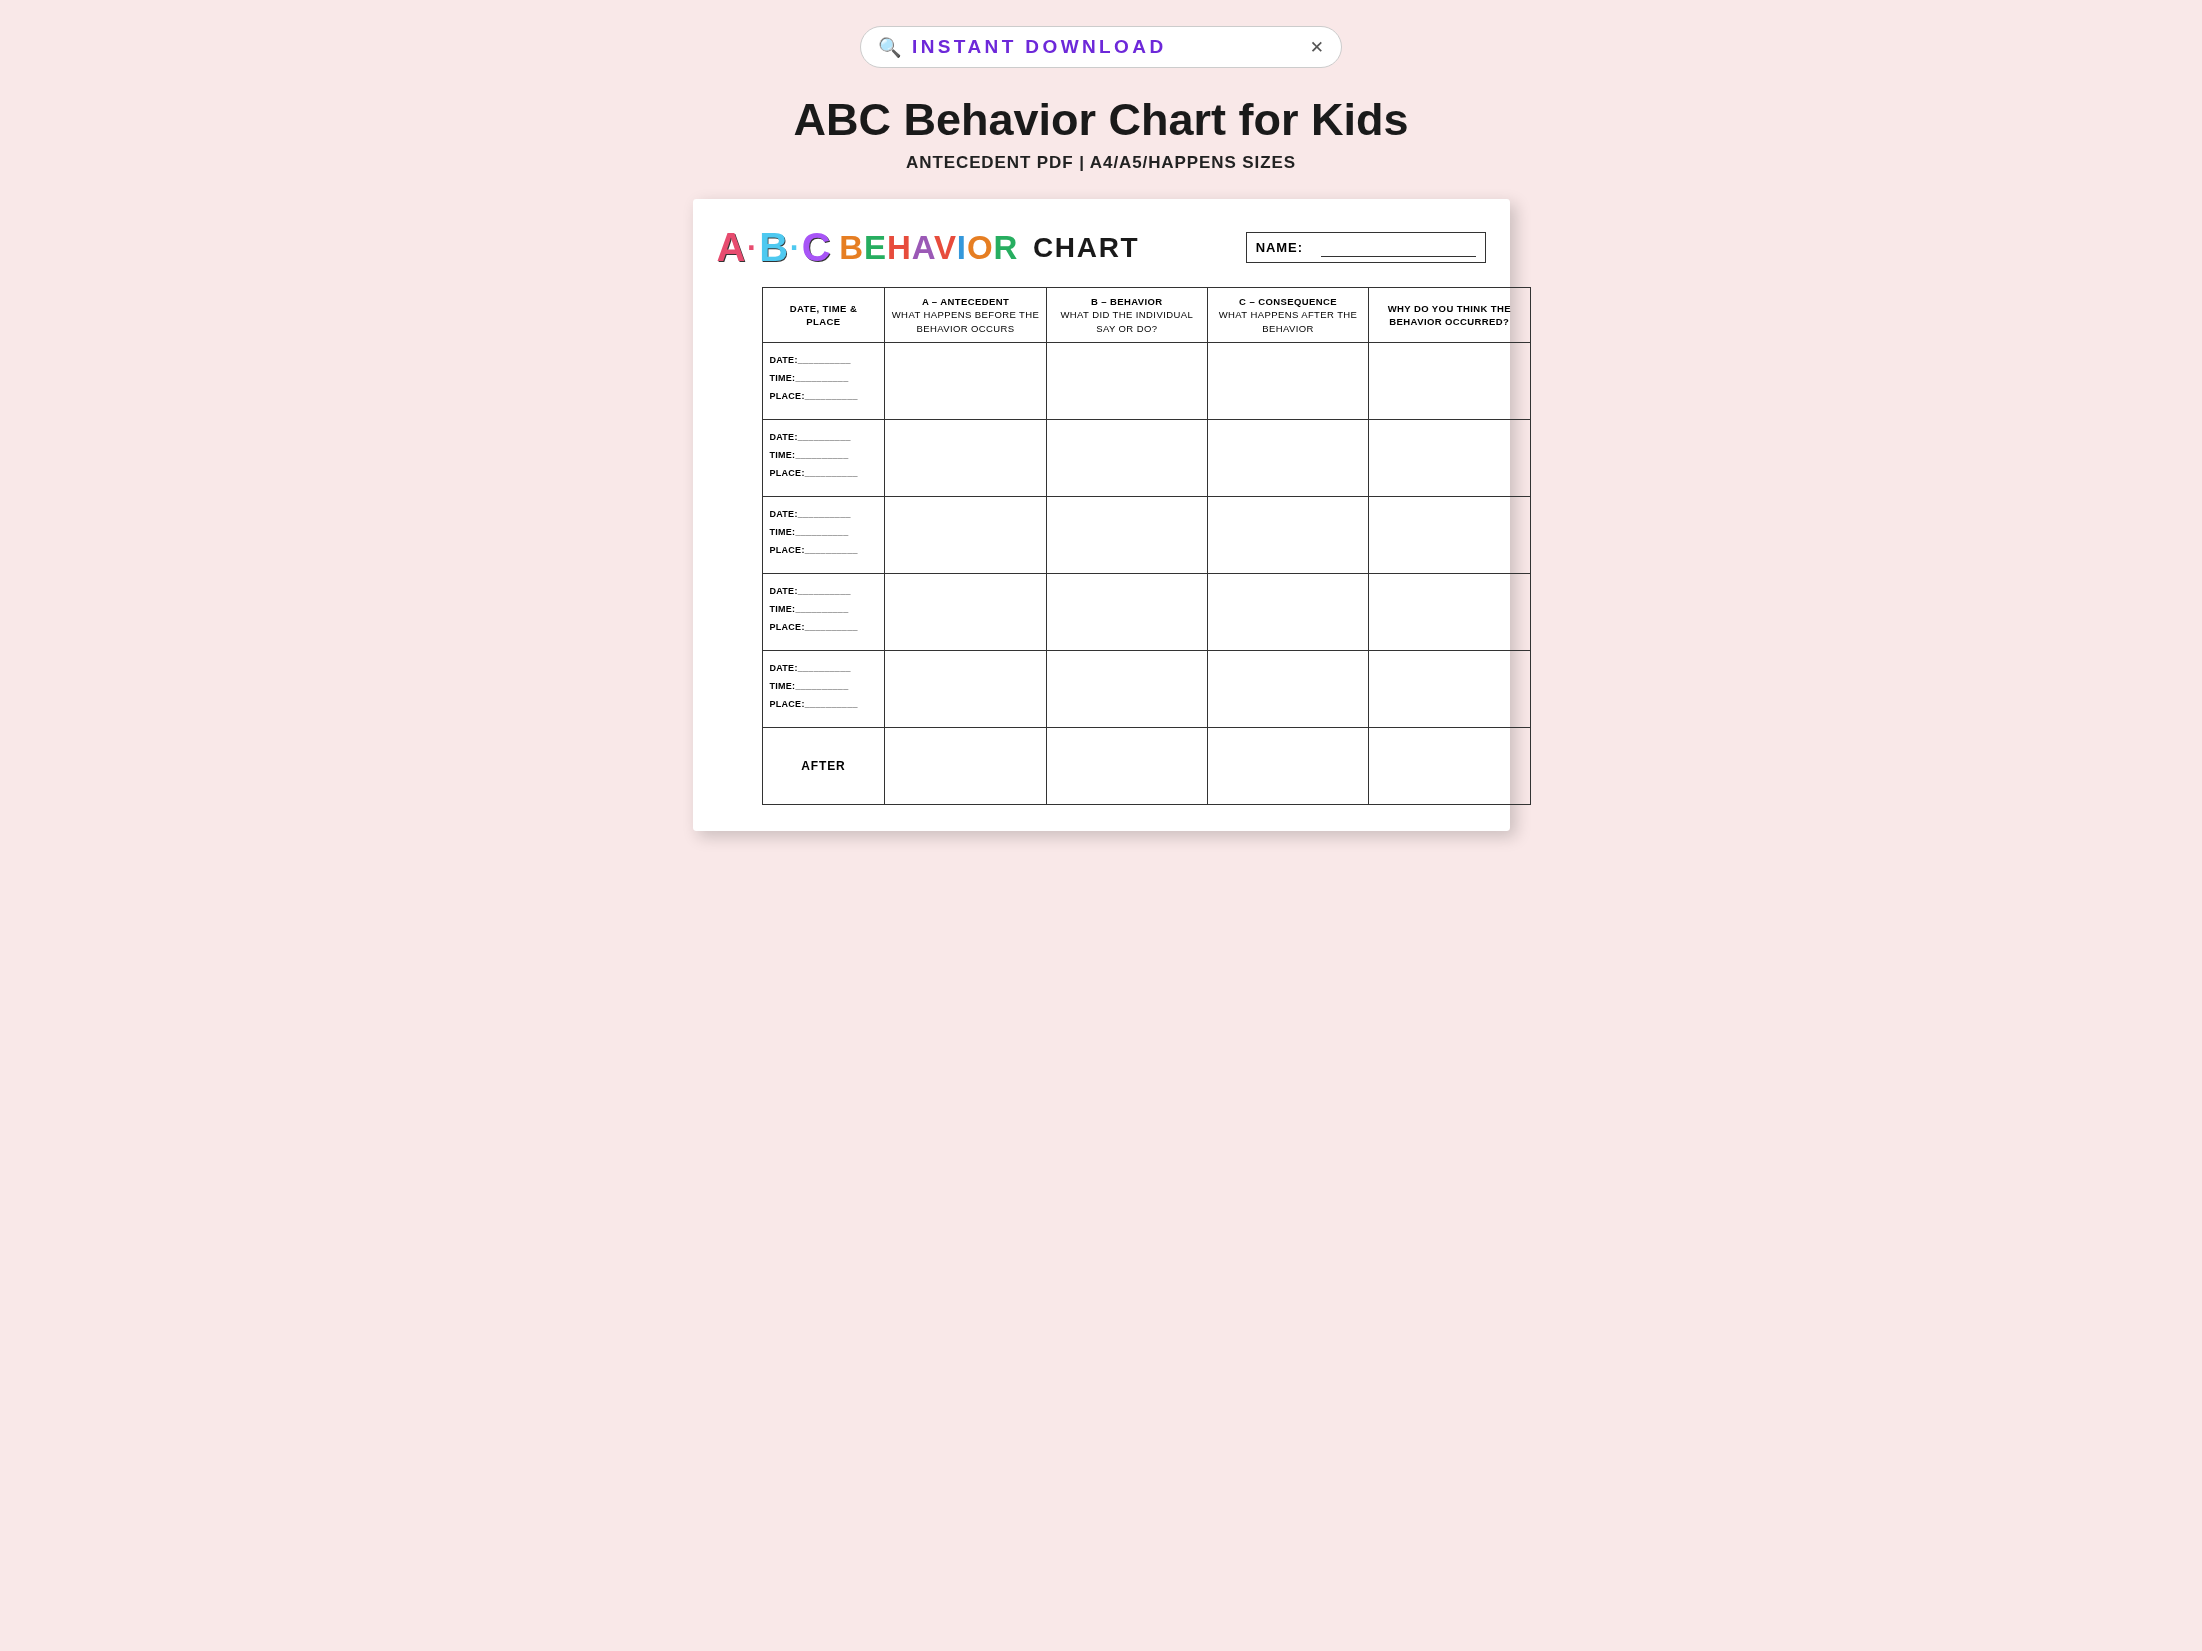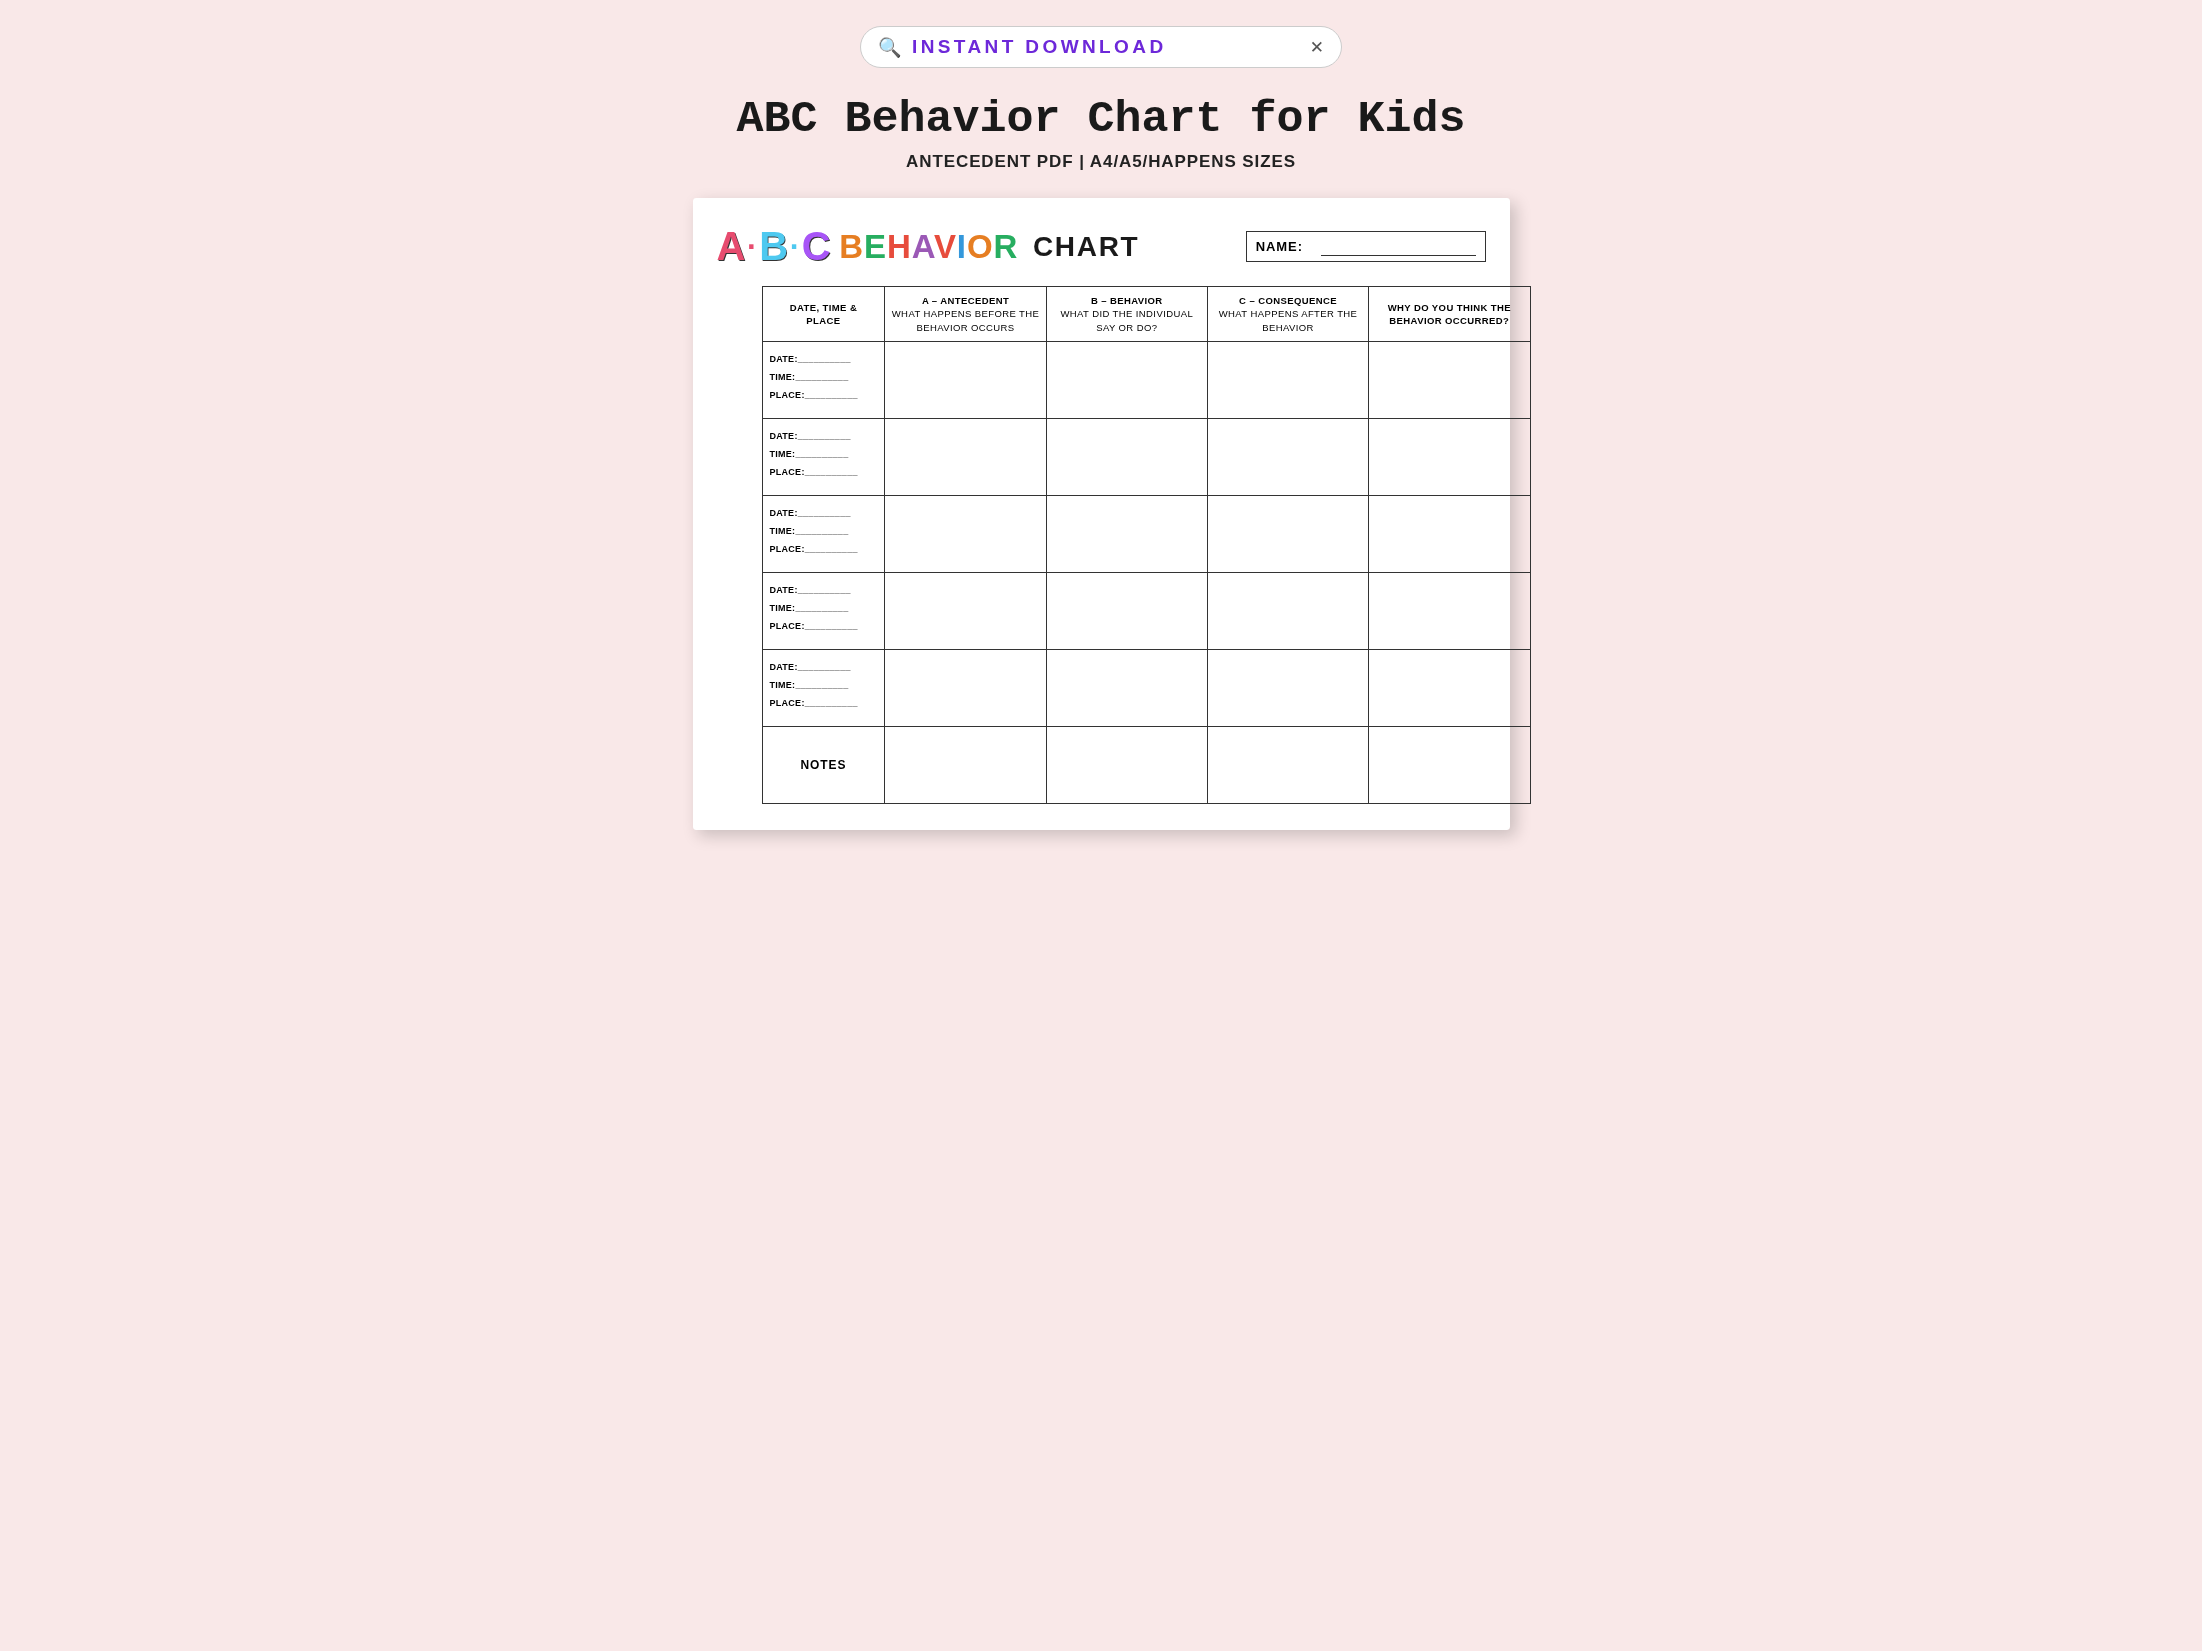--- a/index.html
+++ b/index.html
@@ -45,21 +45,21 @@
       color: #555;
       cursor: pointer;
     }
 
     .page-title {
       font-size: 45px;
       font-weight: 900;
       color: #1a1a1a;
       text-align: right;
       margin-bottom: 6.9px;
-      font-family: Liberation Mono, monospace;
+      font-family: Liberation Sans, sans-serif;
     }
 
     .page-subtitle {
       font-size: 17px;
       text-align: center;
       color: #222;
       margin-bottom: 26px;
       letter-spacing: 0.9px;
     }
 
@@ -289,21 +289,21 @@
         <td class="date-cell">
           DATE:__________<br>TIME:__________<br>PLACE:__________
         </td>
         <td></td>
         <td></td>
         <td></td>
         <td></td>
       </tr>
 
       <tr>
-        <td class="notes-cell">NOTES</td>
+        <td class="notes-cell">AFTER</td>
         <td></td>
         <td></td>
         <td></td>
         <td></td>
       </tr>
     </tbody>
   </table>
 
 </div>
 

